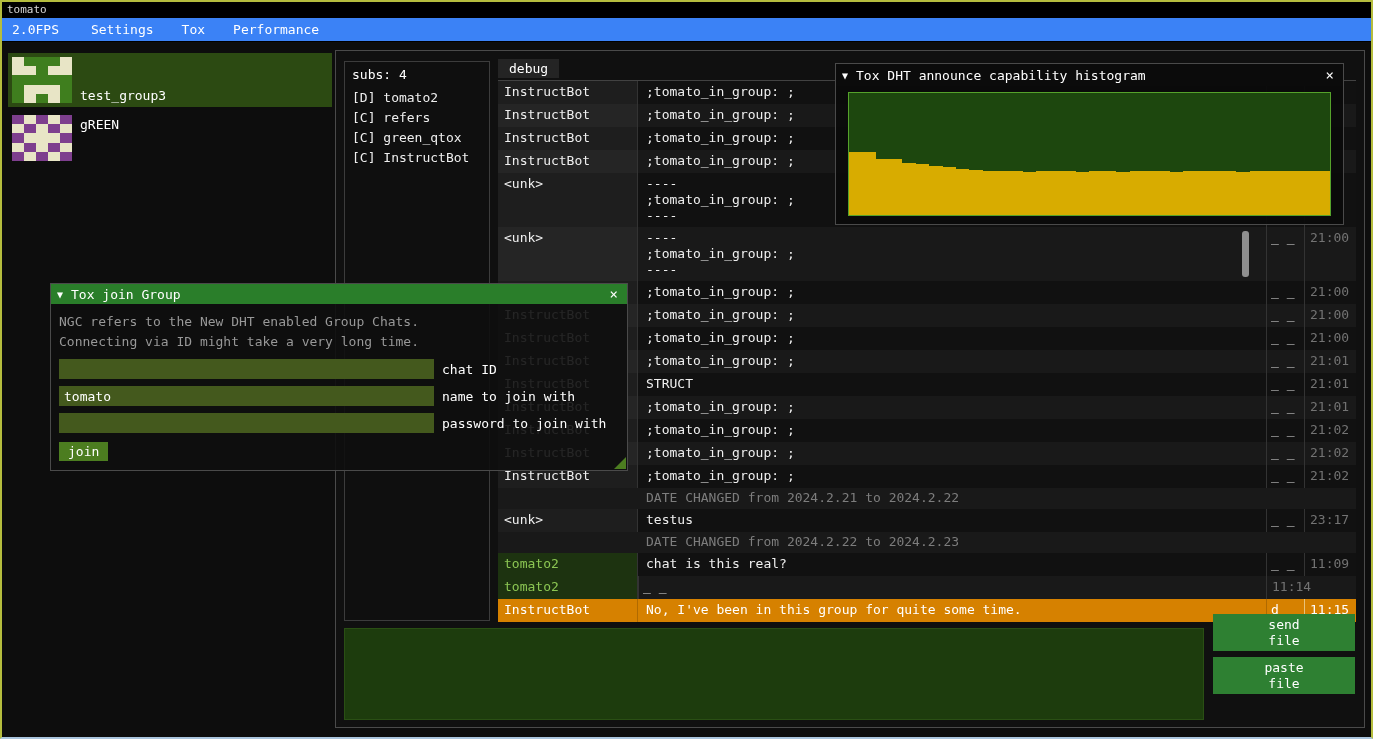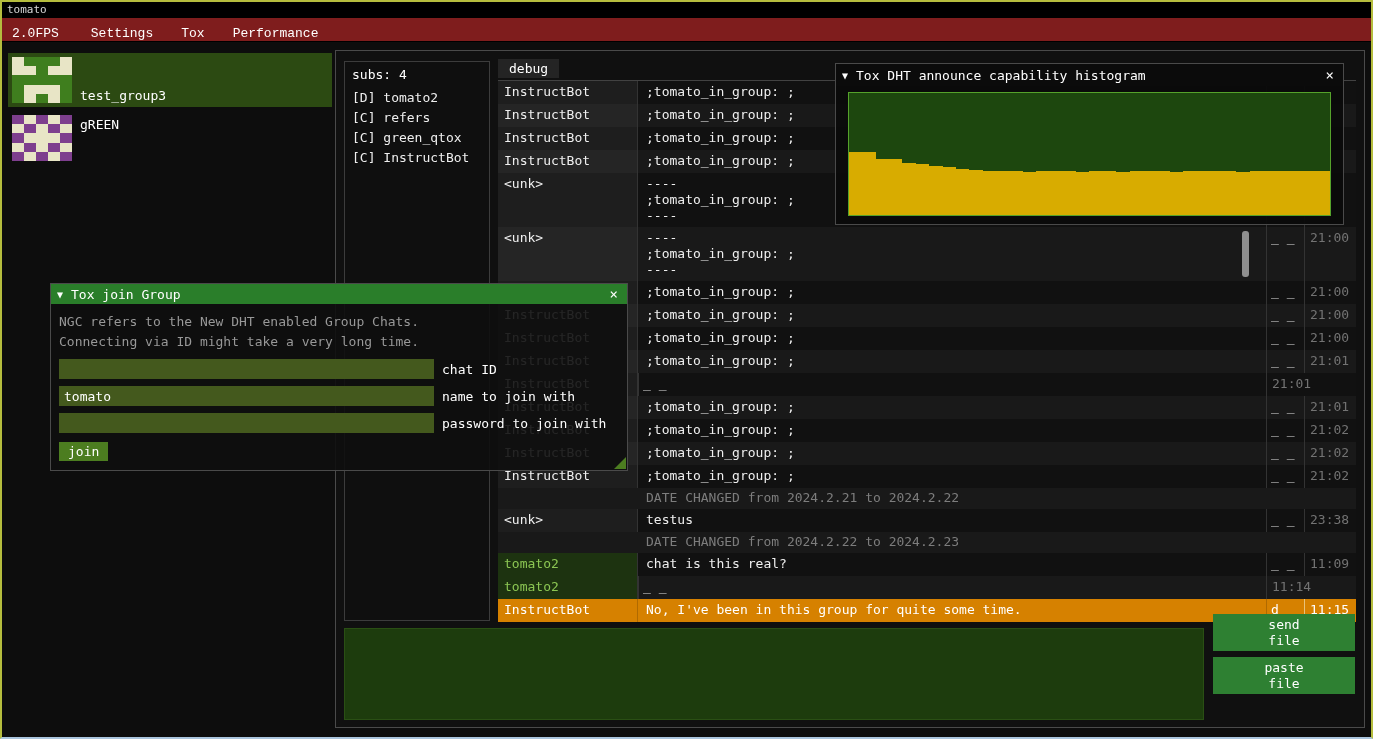--- a/index.html
+++ b/index.html
@@ -5,22 +5,22 @@
   * { box-sizing: border-box; margin: 0; padding: 0; }
   body { background:#000; font-family:"DejaVu Sans Mono", monospace; }
 
   .app { position:relative; width:1373px; height:739px; background:#0d0d0d;
          border:2px solid #b5bd3e; border-bottom-color:#a9c4dd; overflow:hidden;
          color:#e9e9e9; font-size:13px; }
 
   .titlebar { position:absolute; left:0; top:0; right:0; height:16px; background:#000;
               color:#d8d8d8; font-size:11px; line-height:16px; padding-left:5px; }
 
-  .menubar { position:absolute; left:0; top:16px; right:0; height:24px; background:#7f1d1d;
-             display:flex; align-items:flex-end; border-bottom:1px solid #000;font-family:Liberation Mono, monospace; }
+  .menubar { position:absolute; left:0; top:16px; right:0; height:24px; background:#3b82f6;
+             display:flex; align-items:center; border-bottom:1px solid #000; }
   .menu-fps { padding:0 18px 0 10px; color:#fff; }
   .menu-item { padding:0 14px; color:#fff; cursor:default; }
 
   .sidebar { position:absolute; left:6px; top:51px; width:324px; }
   .group-row { display:flex; gap:8px; padding:4px; margin-bottom:4px; min-height:54px; }
   .group-row.selected { background:#2c4a12;align-items:flex-end; }
   .avatar { width:60px; height:46px; display:grid; flex:0 0 60px;
             grid-template-columns:repeat(5,1fr); grid-template-rows:repeat(5,1fr); }
   .group-label { padding-top:2px; color:#fff; }
 
@@ -250,20 +250,21 @@
           <div class="c-time">21:00</div>
         </div>
         <div class="log-row alt">
           <div class="c-name">InstructBot</div>
           <div class="c-msg">;tomato_in_group: ;</div>
           <div class="c-flags">_ _</div>
           <div class="c-time">21:01</div>
         </div>
         <div class="log-row">
           <div class="c-name">InstructBot</div>
+          <div class="c-msg">STRUCT</div>
           <div class="c-flags">_ _</div>
           <div class="c-time">21:01</div>
         </div>
         <div class="log-row alt">
           <div class="c-name">InstructBot</div>
           <div class="c-msg">;tomato_in_group: ;</div>
           <div class="c-flags">_ _</div>
           <div class="c-time">21:01</div>
         </div>
         <div class="log-row">
@@ -287,21 +288,21 @@
         <div class="log-row alt date">
           <div class="c-name"></div>
           <div class="c-msg">DATE CHANGED from 2024.2.21 to 2024.2.22</div>
           <div class="c-flags"></div>
           <div class="c-time"></div>
         </div>
         <div class="log-row">
           <div class="c-name">&lt;unk&gt;</div>
           <div class="c-msg">testus</div>
           <div class="c-flags">_ _</div>
-          <div class="c-time">23:38</div>
+          <div class="c-time">23:17</div>
         </div>
         <div class="log-row alt date">
           <div class="c-name"></div>
           <div class="c-msg">DATE CHANGED from 2024.2.22 to 2024.2.23</div>
           <div class="c-flags"></div>
           <div class="c-time"></div>
         </div>
         <div class="log-row">
           <div class="c-name green">tomato2</div>
           <div class="c-msg">chat is this real?</div>

